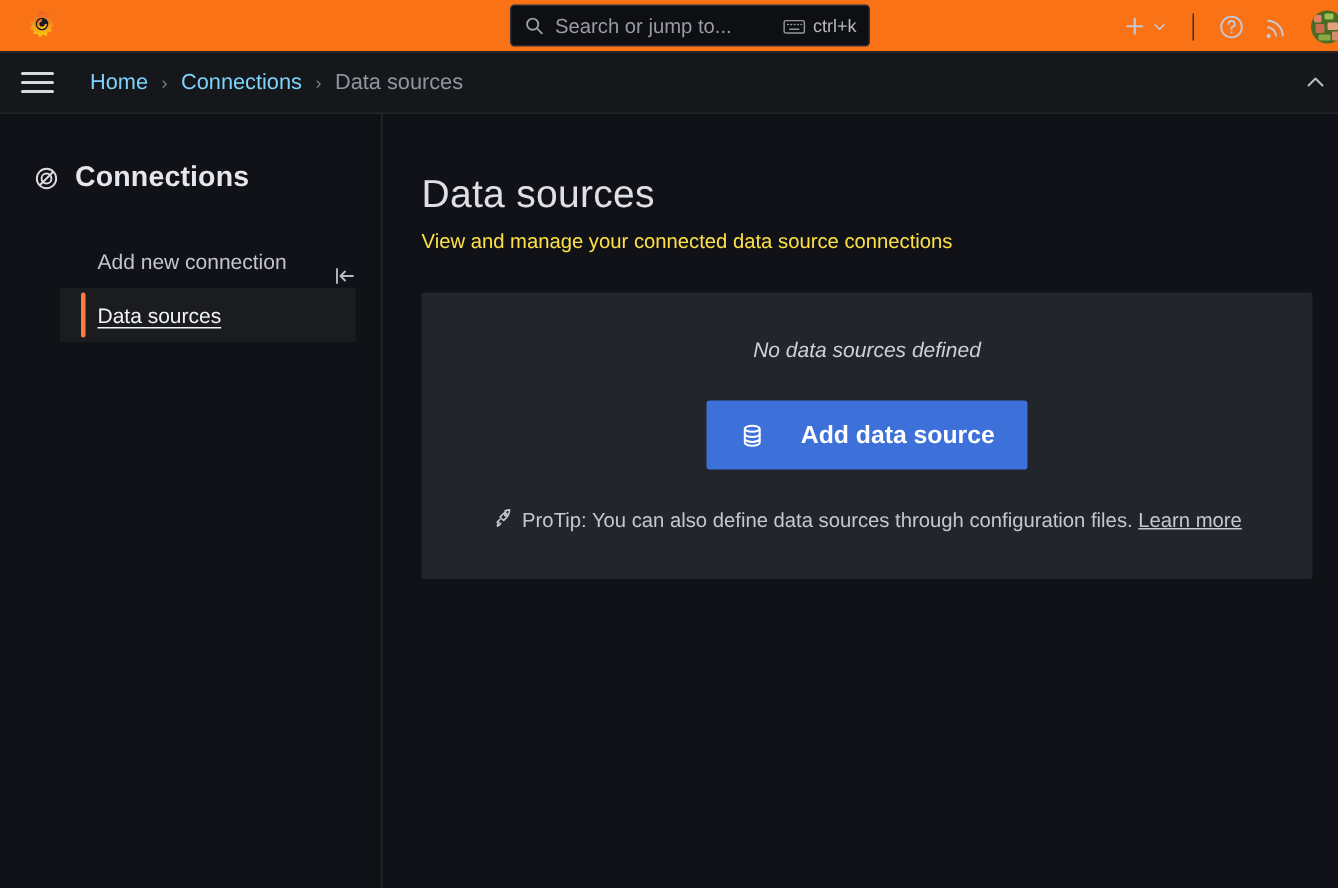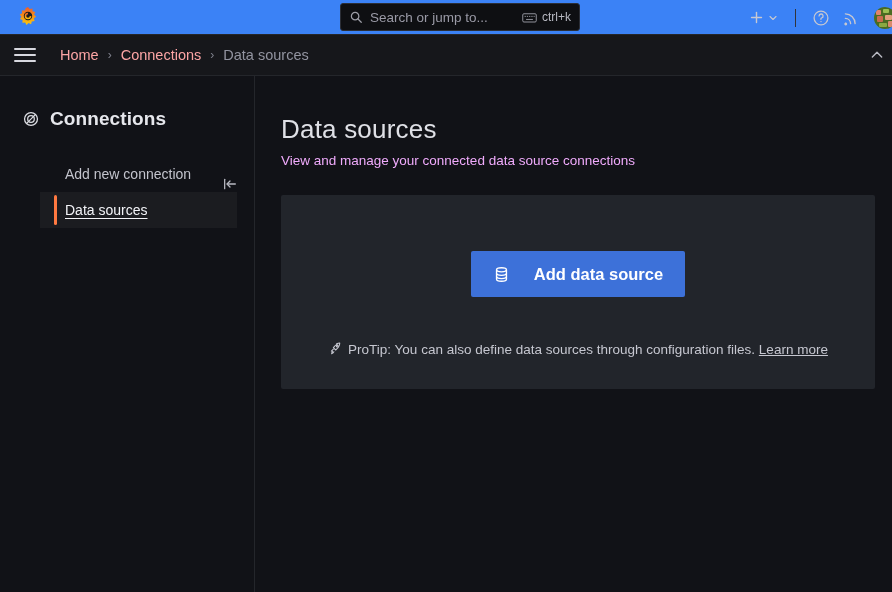--- a/index.html
+++ b/index.html
@@ -8,21 +8,21 @@
     background: #111217;
     font-family: "Liberation Sans", sans-serif;
     color: #ccccdc;
     overflow: hidden;
   }
   .app { width: 892px; height: 592px; display: flex; flex-direction: column; }
 
   
   .topbar {
     height: 35px; min-height: 35px;
-    background: #3b82f6;
+    background: #f97316;
     border-bottom: 1px solid #24262b;
     display: flex; align-items: center;
     position: relative;
   }
   .brand { width: 56px; display: flex; align-items: center; justify-content: center; }
   .brand svg { display: block; }
   .topbar-spacer { flex: 1; }
 
   .search-box {
     position: absolute; left: 340px; top: 3px;
@@ -67,21 +67,21 @@
     height: 41px; min-height: 41px;
     background: #16171b;
     border-bottom: 1px solid #24262b;
     display: flex; align-items: center;
     padding-left: 12px;
     position: relative;
   }
   .hamburger { width: 26px; height: 26px; display:flex; flex-direction: column; justify-content: center; gap: 4px; cursor: pointer; padding: 0 2px; }
   .hamburger i { display: block; height: 2px; background: #d8d9e0; border-radius: 1px; }
   .crumbs { display: flex; align-items: center; margin-left: 22px; gap: 0; }
-  .crumb { font-size: 14.5px; color: #fca5a5; cursor: pointer; white-space: nowrap; }
+  .crumb { font-size: 14.5px; color: #7dd3fc; cursor: pointer; white-space: nowrap; }
   .crumb.current { color: #9294a0; cursor: default; }
   .crumb-sep { font-size: 12px; color: #7e808c; margin: 0 9px; }
   .collapse-chev {
     position: absolute; right: 2px; top: 50%; transform: translateY(-50%);
     width: 26px; height: 26px; display: flex; align-items: center; justify-content: center;
     cursor: pointer;
   }
 
   
   .body-wrap { flex: 1; display: flex; min-height: 0; }
@@ -123,21 +123,21 @@
   }
 
   
   .main {
     flex: 1; min-width: 0;
     background: #111217;
     padding: 38px 0 0 26px;
     overflow: hidden;
   }
   .page-title { font-size: 26px; font-weight: normal; color: #dfe0e6; letter-spacing: .2px; }
-  .page-sub { font-size: 13.5px; color: #f0abfc; margin-top: 8px; }
+  .page-sub { font-size: 13.5px; color: #fde047; margin-top: 8px; }
 
   .card {
     margin-top: 27px;
     width: 594px;
     background: #22252b;
     border-radius: 2px;
     padding: 30px 20px 28px 20px;
     text-align: center;
   }
   .empty-msg {
@@ -151,21 +151,21 @@
     border: none; border-radius: 2px;
     height: 46px;
     padding: 0 22px;
     font-size: 16.5px; font-weight: bold;
     font-family: "Liberation Sans", sans-serif;
     cursor: pointer;
   }
   .db-icon { width: 17px; height: 17px; flex: none; }
 
   .protip {
-    margin: 42px auto 0 auto;
+    margin: 23px auto 0 auto;
     max-width: 520px;
     font-size: 13.5px; color: #c6c7d0;
     line-height: 1.6;
   }
   .rocket-icon { width: 15px; height: 15px; vertical-align: -2px; margin-right: 5px; }
   .protip-link { color: #c6c7d0; text-decoration: underline; cursor: pointer; }
 </style>
 </head>
 <body>
 
@@ -300,20 +300,21 @@
           <span class="pane-item-label">Data sources</span>
         </div>
       </div>
     </div>
 
     <div class="main">
       <h1 class="page-title">Data sources</h1>
       <div class="page-sub">View and manage your connected data source connections</div>
 
       <div class="card">
+        <div class="empty-msg">No data sources defined</div>
 
         <button class="add-btn">
           <svg class="db-icon" viewBox="0 0 24 24" fill="none" stroke="#ffffff" stroke-width="1.9">
             <ellipse cx="12" cy="5.4" rx="7" ry="2.9"></ellipse>
             <path d="M5 5.4v13.2c0 1.6 3.1 2.9 7 2.9s7-1.3 7-2.9V5.4"></path>
             <path d="M5 10.3c0 1.6 3.1 2.9 7 2.9s7-1.3 7-2.9"></path>
             <path d="M5 14.9c0 1.6 3.1 2.9 7 2.9s7-1.3 7-2.9"></path>
           </svg>
           <span>Add data source</span>
         </button>

